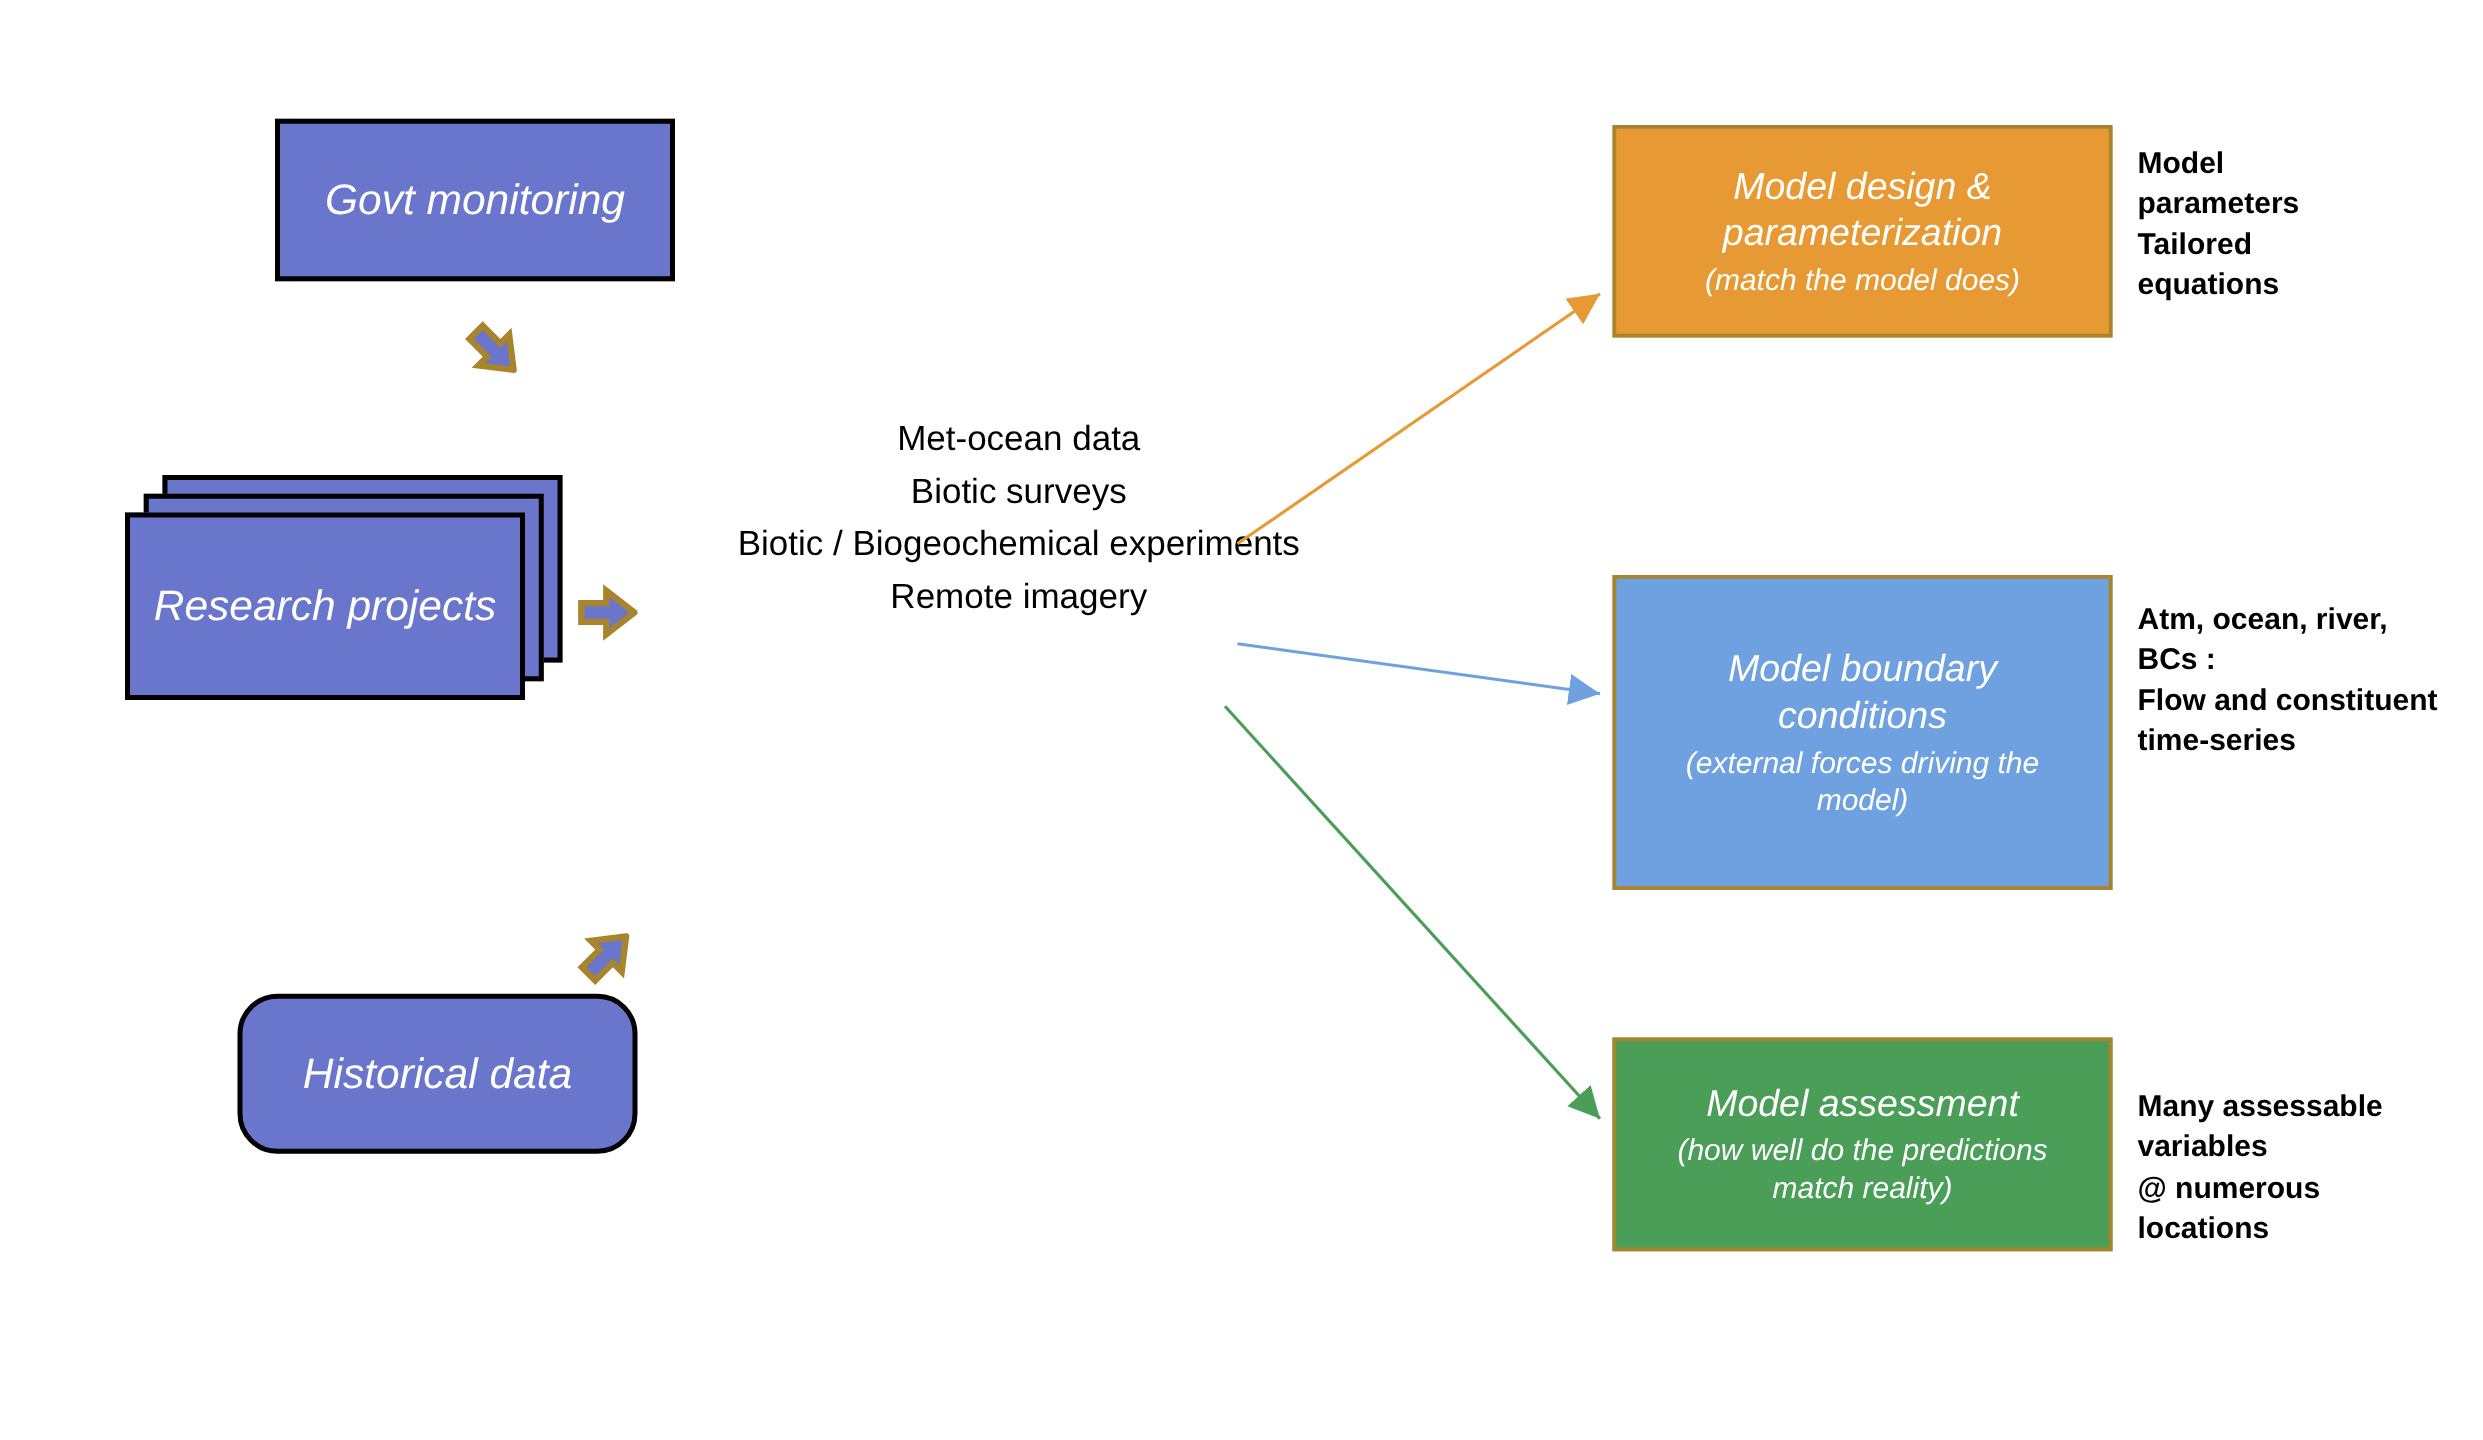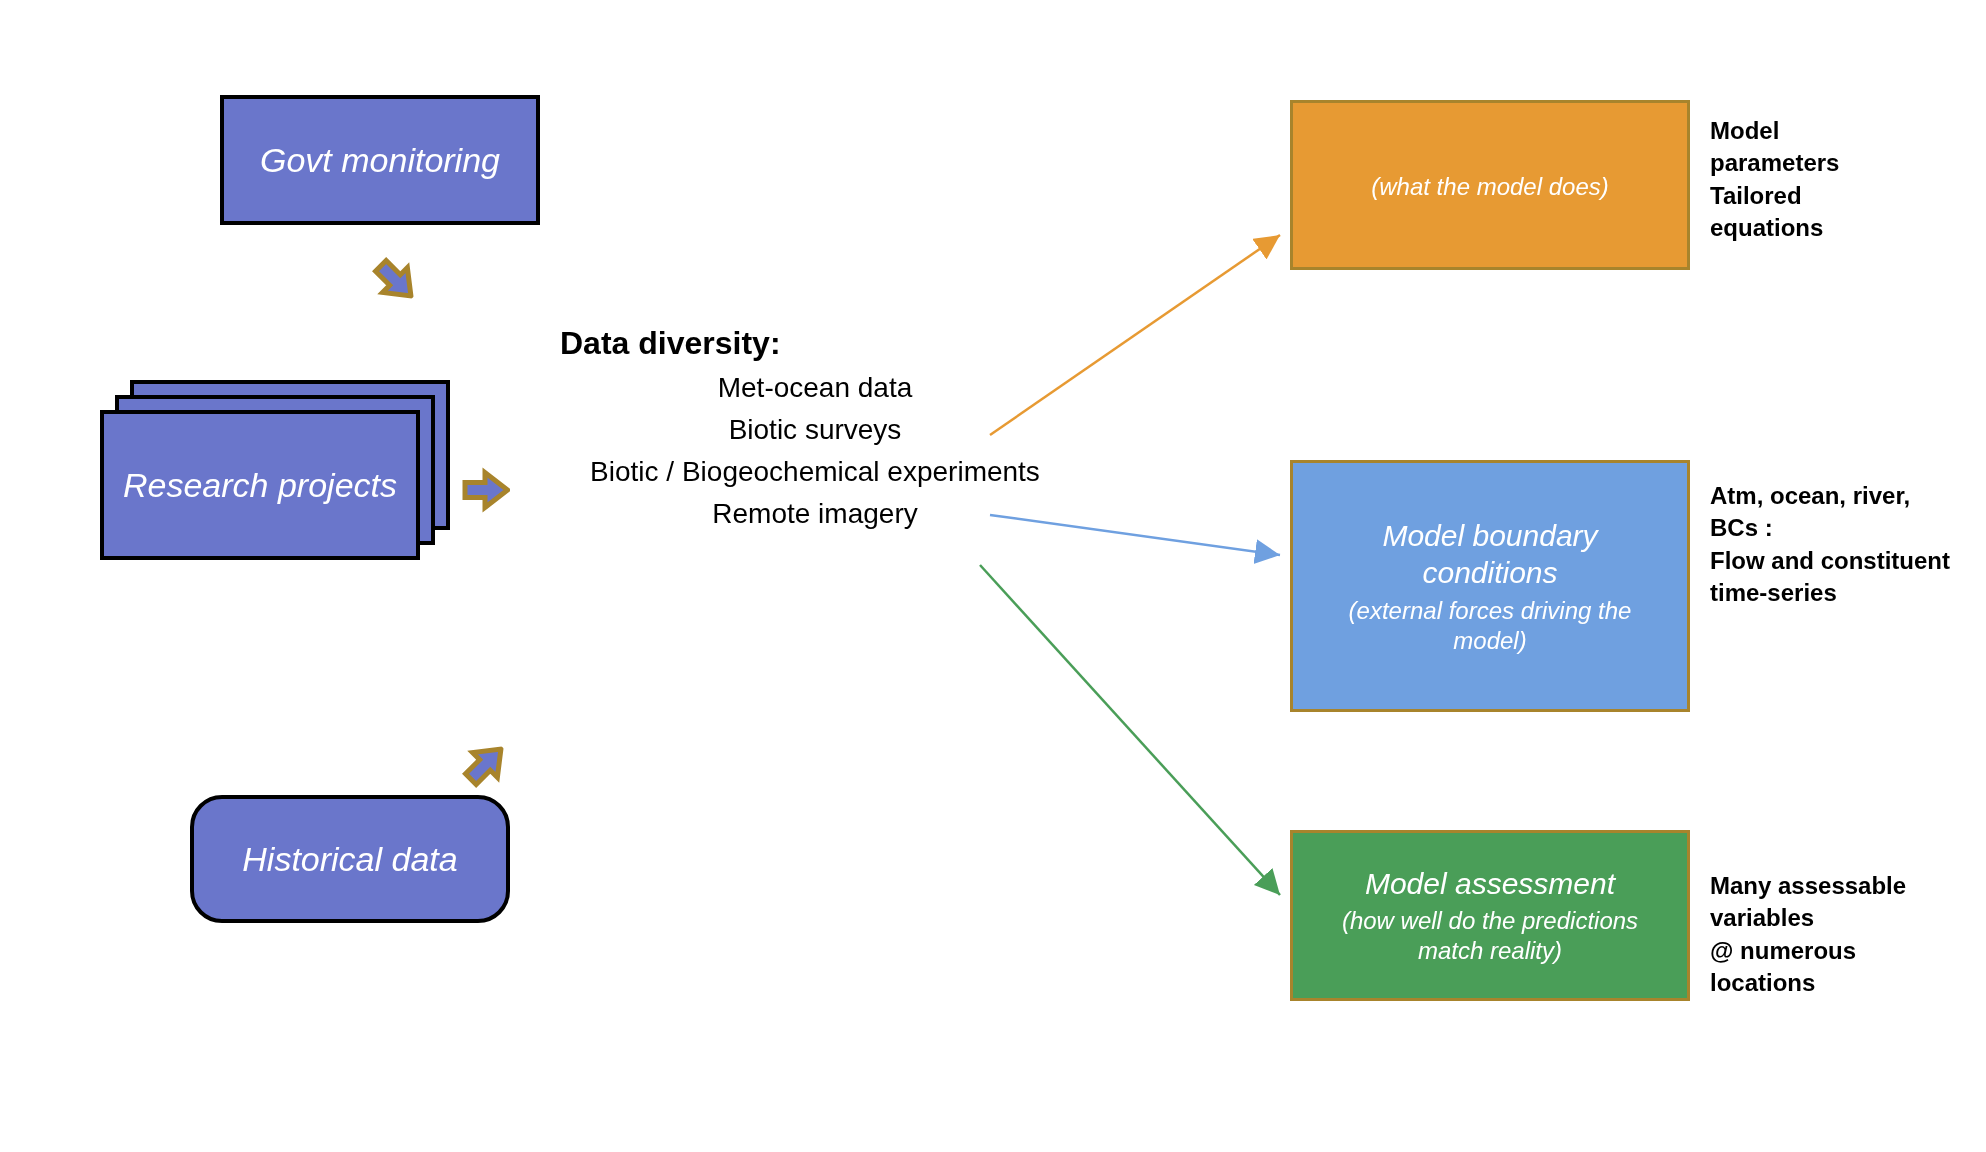--- a/index.html
+++ b/index.html
@@ -86,31 +86,31 @@
 
 <svg class="arrow-icon" style="left:460px; top:465px;" viewBox="0 0 100 100">
   <path d="M10 35 L50 35 L50 15 L95 50 L50 85 L50 65 L10 65 Z" fill="#6a76cb" stroke="#a8842c" stroke-width="10"></path>
 </svg>
 
 <svg class="arrow-icon" style="left:460px; top:740px; transform: rotate(-45deg);" viewBox="0 0 100 100">
   <path d="M10 35 L50 35 L50 15 L95 50 L50 85 L50 65 L10 65 Z" fill="#6a76cb" stroke="#a8842c" stroke-width="10"></path>
 </svg>
 
 <div class="center-block" style="left:560px; top:325px; width:510px;">
-  <div class="center-title">Data diversity:</div>
   <div class="center-list">
     <div>Met-ocean data</div>
     <div>Biotic surveys</div>
     <div>Biotic / Biogeochemical experiments</div>
     <div>Remote imagery</div>
   </div>
 </div>
 
 <div class="box output-box" style="left: 1290px; top: 100px; width: 400px; height: 170px; background-color: rgb(231, 154, 51);">
-  <div class="output-sub">(what the model does)</div>
+  <div class="output-title">Model design &amp; parameterization</div>
+  <div class="output-sub">(match the model does)</div>
 </div>
 
 <div class="box output-box" style="left: 1290px; top: 460px; width: 400px; height: 252px; background-color: rgb(111, 160, 224);">
   <div class="output-title">Model boundary conditions</div>
   <div class="output-sub">(external forces driving the model)</div>
 </div>
 
 <div class="box output-box" style="left: 1290px; top: 830px; width: 400px; height: 171px; background-color: rgb(74, 158, 88);">
   <div class="output-title">Model assessment</div>
   <div class="output-sub">(how well do the predictions match reality)</div>

